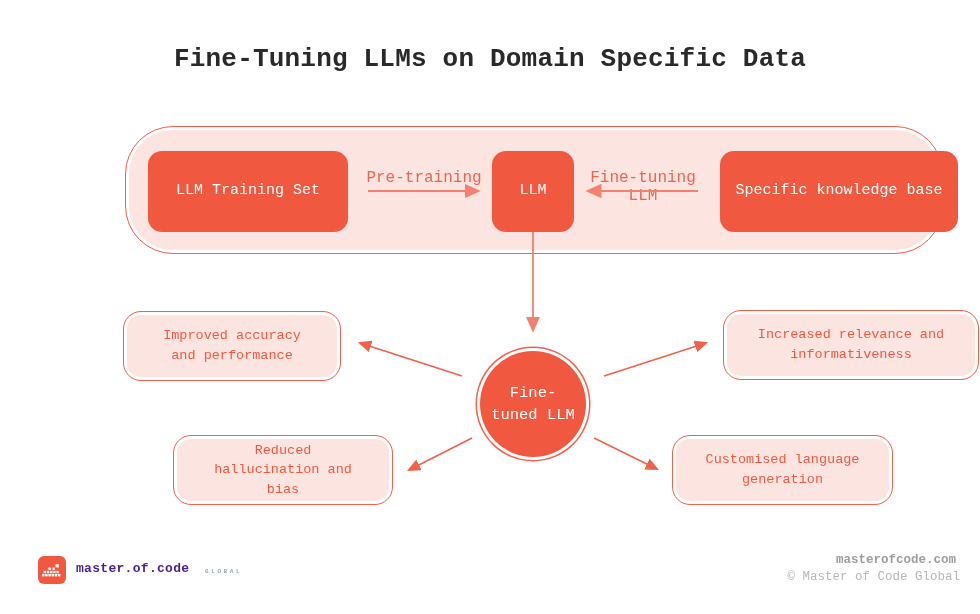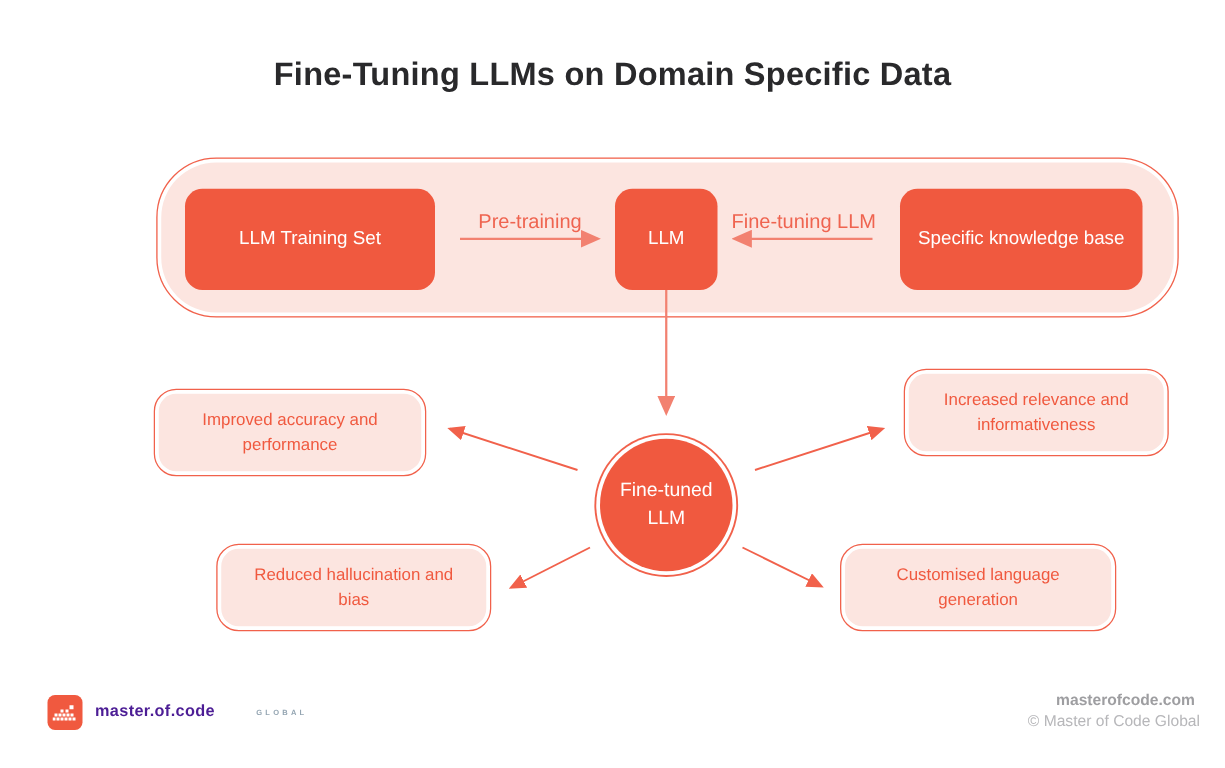--- a/index.html
+++ b/index.html
@@ -1,37 +1,37 @@
 <!DOCTYPE html>
 <html><head>
 <meta charset="utf-8">
 <style>
   html,body{margin:0;padding:0;background:#ffffff;}
   .canvas{
     position:relative;width:980px;height:614px;background:#ffffff;
-    font-family:Liberation Sans, sans-serif;overflow:hidden;
+    font-family:Liberation Mono, monospace;overflow:hidden;
   }
   .title{
     position:absolute;left:0;top:44px;width:980px;text-align:center;
     font-size:26px;font-weight:bold;color:#29292b;letter-spacing:0.2px;margin:0;
   }
   
   .pipeline{
     position:absolute;left:125px;top:126px;width:818px;height:128px;
     background:#fce5e0;border:1.5px solid #f1614b;border-radius:48px;
     box-shadow:inset 0 0 0 3px #ffffff;box-sizing:border-box;
   }
   .rednode{
     position:absolute;background:#f0593f;border-radius:14px;color:#ffffff;
     display:flex;align-items:center;justify-content:center;text-align:center;
     font-size:15px;line-height:1.35;box-sizing:border-box;padding:4px 10px;
   }
   .node-training{left:148px;top:151px;width:200px;height:81px;}
   .node-llm{left:492px;top:151px;width:82px;height:81px;}
-  .node-kb{left:720px;top:151px;width:194px;height:81px;}
+  .node-kb{left:720px;top:151px;width:238px;height:81px;}
   .arrow-label{
     position:absolute;font-size:16px;color:#ef6450;text-align:center;
   }
   .lbl-pretraining{left:362px;top:169px;width:124px;}
   .lbl-finetuning{left:583px;top:169px;width:120px;}
   
   .connectors{position:absolute;left:0;top:0;width:980px;height:614px;pointer-events:none;}
   
   .center-node{
     position:absolute;left:480px;top:351px;width:106px;height:106px;border-radius:50%;
@@ -41,21 +41,21 @@
   }
   .center-node span{display:block;width:86px;}
   
   .outcome{
     position:absolute;background:#fce5e0;border:1.5px solid #f1614b;border-radius:18px;
     box-shadow:inset 0 0 0 3px #ffffff;box-sizing:border-box;
     display:flex;align-items:center;justify-content:center;text-align:center;
     color:#f0593f;font-size:13.5px;line-height:1.45;padding:24px 24px;
   }
   .outcome-1{left:123px;top:311px;width:218px;height:70px;}
-  .outcome-2{left:723px;top:295px;width:212px;height:70px;}
+  .outcome-2{left:723px;top:310px;width:256px;height:70px;}
   .outcome-3{left:173px;top:435px;width:220px;height:70px;}
   .outcome-4{left:672px;top:435px;width:221px;height:70px;}
   
   .logo-badge{
     position:absolute;left:38px;top:556px;width:28px;height:28px;border-radius:6px;
     background:#f0593f;display:flex;align-items:center;justify-content:center;
   }
   .brand{
     position:absolute;left:76px;top:561px;font-size:13px;font-weight:bold;
     color:#4c1d95;letter-spacing:0.3px;

